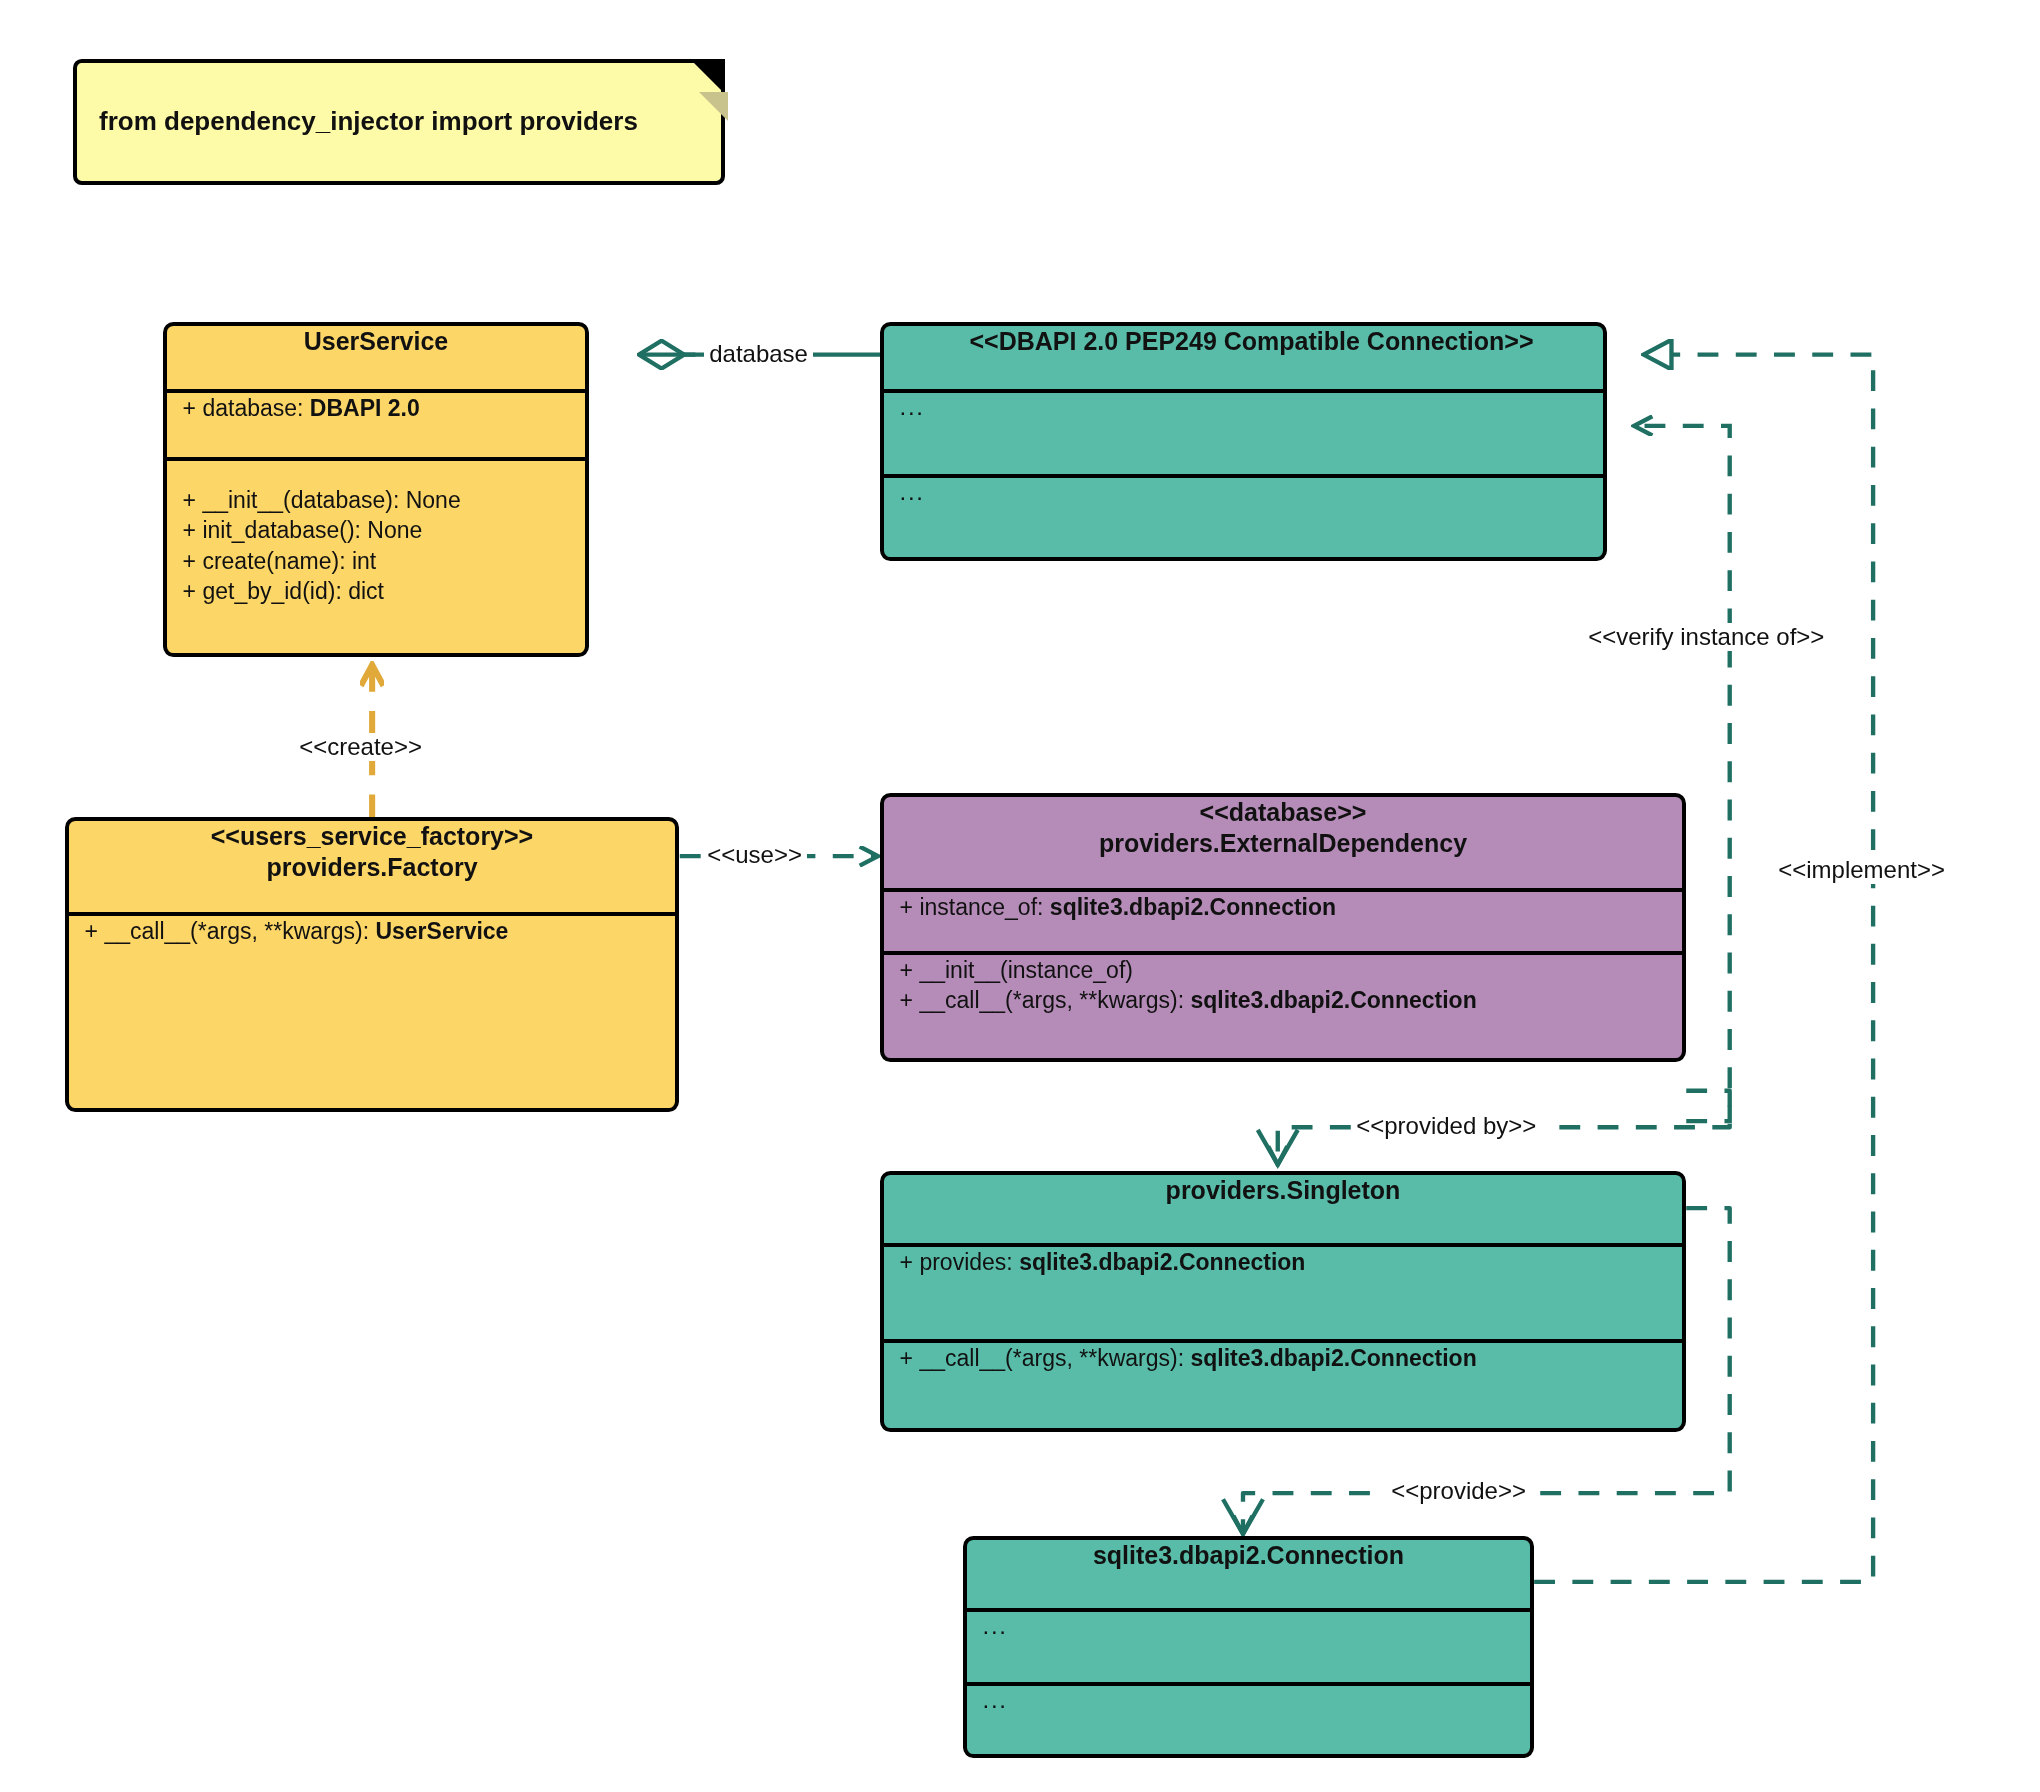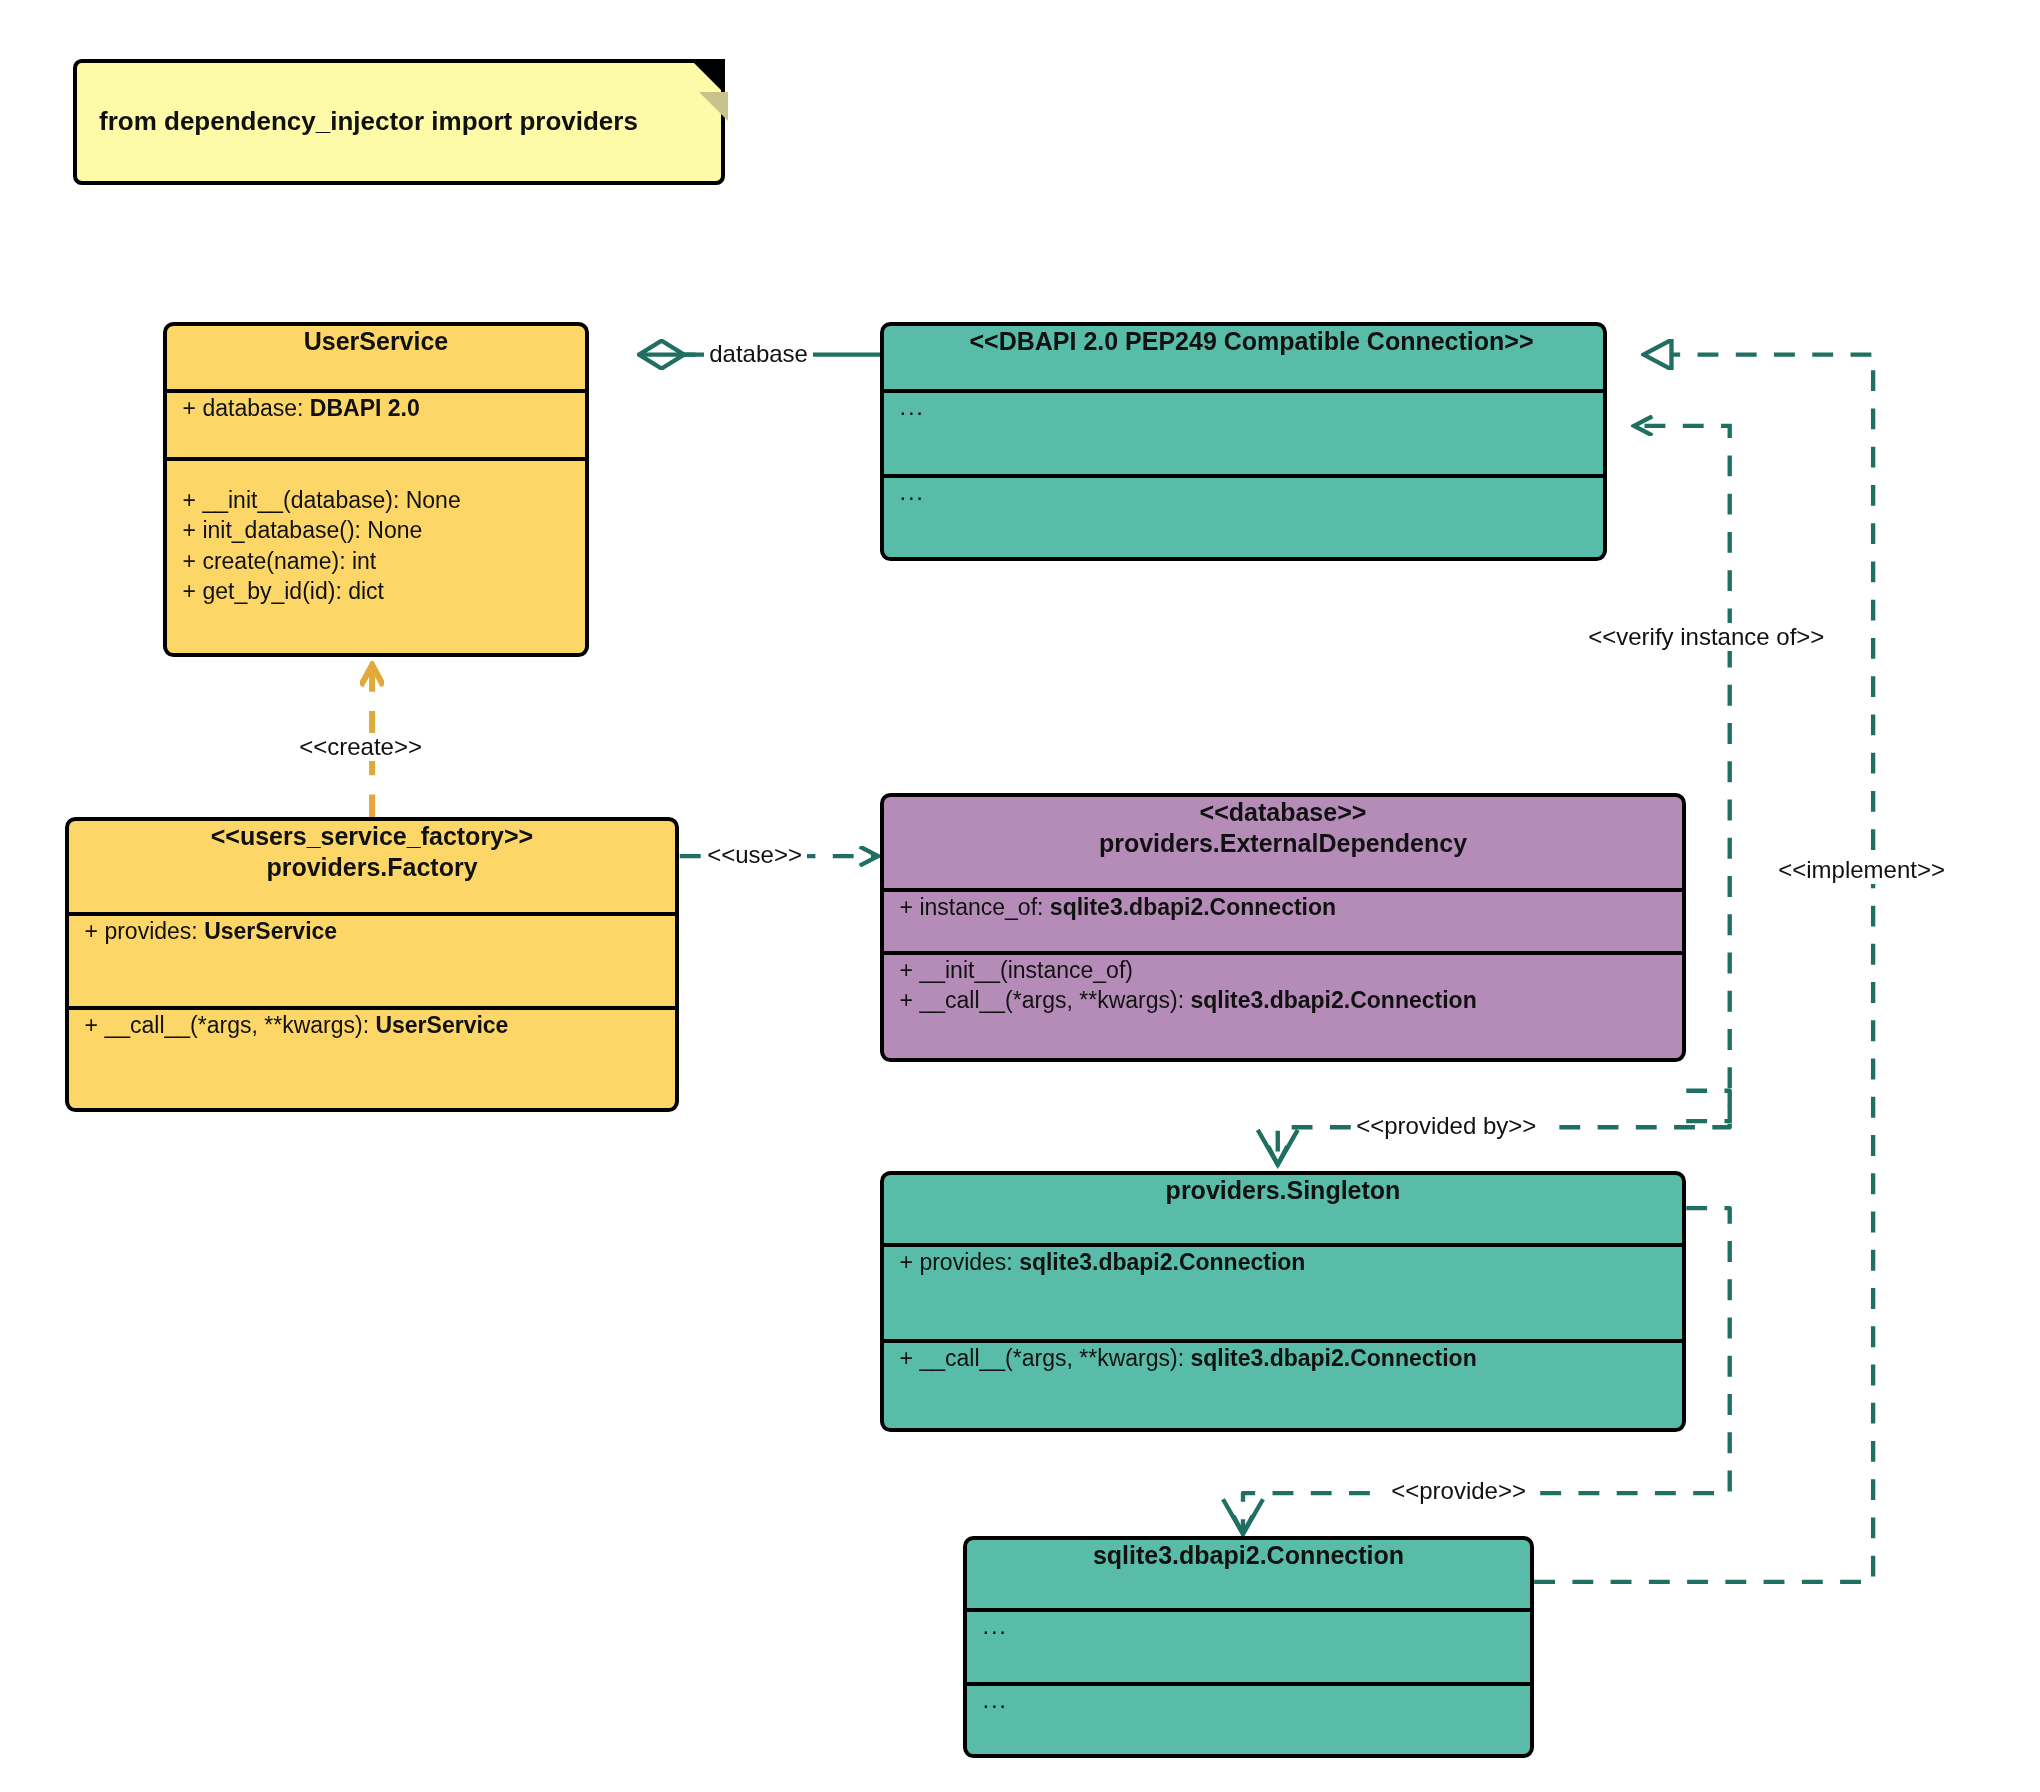--- a/index.html
+++ b/index.html
@@ -218,25 +218,20 @@
     </div>
   </div>
 
   <div class="uml yellow" style="left:65px; top:817px; width:614px; height:295px;">
     <div class="sec" style="height:91px;">
       <div class="title">
         <div>&lt;&lt;users_service_factory&gt;&gt;</div>
         <div>providers.Factory</div>
       </div>
     </div>
-    <div class="sec" style="height:94px;">
-      <div class="row">
-        <span>+ provides: </span><b>UserService</b>
-      </div>
-    </div>
     <div class="sec" style="height:106px;">
       <div class="row">
         <span>+ __call__(*args, **kwargs): </span><b>UserService</b>
       </div>
     </div>
   </div>
 
   <div class="uml purple" style="left:880px; top:793px; width:806px; height:269px;">
     <div class="sec" style="height:91px;">
       <div class="title">

